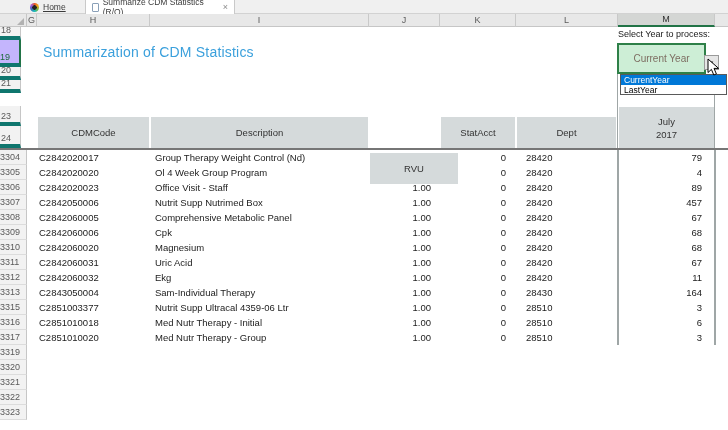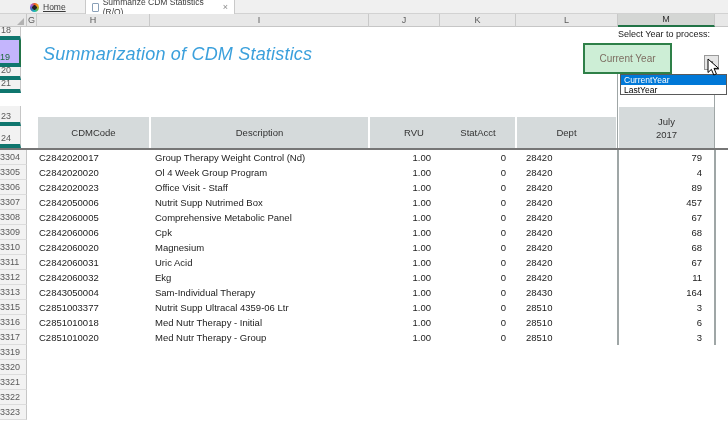--- a/index.html
+++ b/index.html
@@ -27,38 +27,38 @@
   .cl-m { left:618px; width:97px; background:#d4d6d4; color:#2f2f2f; border-bottom:2px solid #217346; line-height:11px; }
 
   
   .gcell { position:absolute; left:0; width:21px; background:#f2f2f2; border-right:1px solid #c6c6c6; border-bottom:4px solid #0f766e;
            font-size:9px; color:#5a5a5a; display:flex; align-items:flex-end; justify-content:flex-end; padding:0 9px 1px 0; }
   .g18 { top:27px; height:13px; } .g19 { top:40px; height:27px; background:#c4b5fd; border-right:2px solid #217346; color:#1e6b3c; }
   .g20 { top:67px; height:13px; } .g21 { top:80px; height:13px; } .g22 { top:109px; height:13px; }
   .g23 { top:106px; height:20px; } .g24 { top:126px; height:22px; }
 
   
-  .sheet-title { position:absolute; left:43px; top:44px; font-size:18px; color:#3ba0dc; letter-spacing:0.2px;font-style:italic; }
+  .sheet-title { position:absolute; left:43px; top:44px; font-size:14px; color:#3ba0dc; letter-spacing:0.2px; }
 
   .select-label { position:absolute; left:611px; top:29px; width:106px; font-size:9px; color:#1a1a1a; text-align:center; white-space:nowrap; }
-  .good-cell { position:absolute; left:583px; top:43px; width:89px; height:31px; background:#cdeed6; border:2px solid #2e8048;
+  .good-cell { position:absolute; left:617px; top:43px; width:89px; height:31px; background:#cdeed6; border:2px solid #2e8048;
                display:flex; align-items:center; justify-content:center; font-size:10px; color:#7d6e62; }
   .dd-btn { position:absolute; left:704px; top:55px; width:15px; height:15px; background:#e6e6e6; border:1px solid #9a9a9a;
             display:flex; align-items:center; justify-content:center; font-size:6px; color:#333; }
   .dd-list { position:absolute; left:620px; top:74px; width:107px; height:21px; background:#fff; border:1px solid #5a5a5a; z-index:10; font-size:8.5px; }
   .dd-item { height:10px; line-height:10px; padding-left:3px; color:#000; white-space:nowrap; overflow:hidden; }
   .dd-item.sel { background:#0078d7; color:#fff; }
 
   
   .mcol-borders { position:absolute; left:617px; top:74px; width:98px; height:271px; border-left:1px solid #9fa6a6; border-right:1px solid #9fa6a6; z-index:1; }
 
   
   .th { position:absolute; top:117px; height:31px; background:#d5dadb; font-size:9.5px; color:#333;
         display:flex; align-items:center; justify-content:center; z-index:2; }
-  .th-code { left:38px; width:111px; } .th-desc { left:151px; width:217px; } .th-rvu { left:370px; width:88px; }
+  .th-code { left:38px; width:111px; } .th-desc { left:151px; width:217px; } .th-rvu { left:370px; width:88px;margin-top:36px; }
   .th-stat { left:441px; width:74px; } .th-dept { left:517px; width:99px; }
   .th-july { left:619px; top:107px; width:95px; height:41px; flex-direction:column; justify-content:center; line-height:13px; }
   .header-line { position:absolute; left:0; top:148px; width:728px; height:2px; background:#767676; z-index:3; }
 
   
   .tbody { position:absolute; left:0; top:150px; width:728px; }
   .row { display:flex; height:15px; font-size:9.5px; color:#222; }
   .c { overflow:hidden; white-space:nowrap; line-height:15px; }
   .c.num { width:27px; background:#f2f2f2; border-right:1px solid #c6c6c6; border-bottom:1px solid #dcdcdc;
            text-align:right; padding-right:13px; color:#5a5a5a; font-size:9px; }

